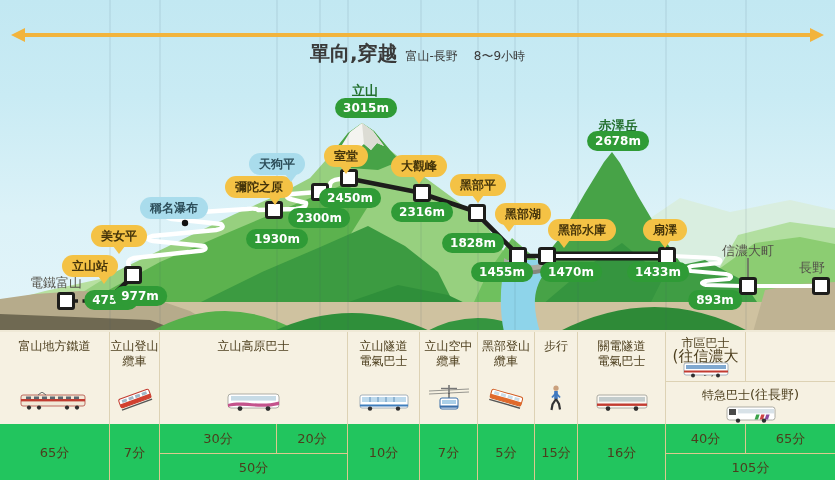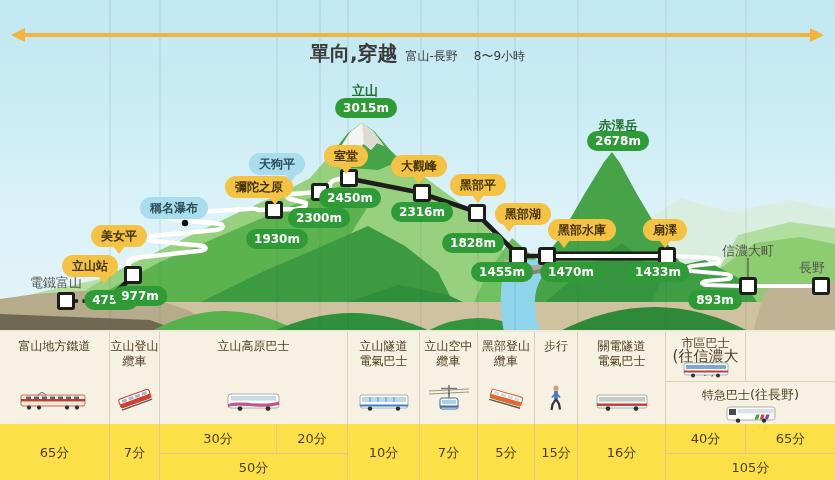--- a/index.html
+++ b/index.html
@@ -33,21 +33,21 @@
   .ptr.b{left:50%;margin-left:-6px;}
   .ptr.br{left:64%;}
   .ptr.bl{left:14%;}
   .sqmark{position:absolute;width:12px;height:12px;background:#ffffff;border:3px solid #1d1d1b;
           border-radius:3px;transform:translate(-50%,-50%);}
   
   .ttable{position:absolute;left:0;top:330px;width:835px;height:150px;background:#f6f1e2;
           border-top:2px solid #efe9d6;box-sizing:border-box;z-index:25;color:#4c3e1d;}
   .cell{position:absolute;box-sizing:border-box;}
   .head{border-right:1px solid #ddd2b4;}
-  .tcell{background:#fde047;border-right:1px solid #dbc98f;font-size:13px;text-align:center;}
+  .tcell{background:#22c55e;border-right:1px solid #dbc98f;font-size:13px;text-align:center;}
   .noborder{border-right:none;}
   .lab{width:100%;text-align:center;font-size:12px;line-height:15px;padding-top:7px;}
   .lab .sub{font-size:15px;}
   .iconwrap{position:absolute;bottom:12px;left:0;right:0;display:flex;justify-content:center;align-items:flex-end;}
   .divline{border-top:1px solid #dbc98f;}
   .hdivline{border-bottom:1px solid #ddd2b4;}
 </style>
 </head>
 <body>
 

